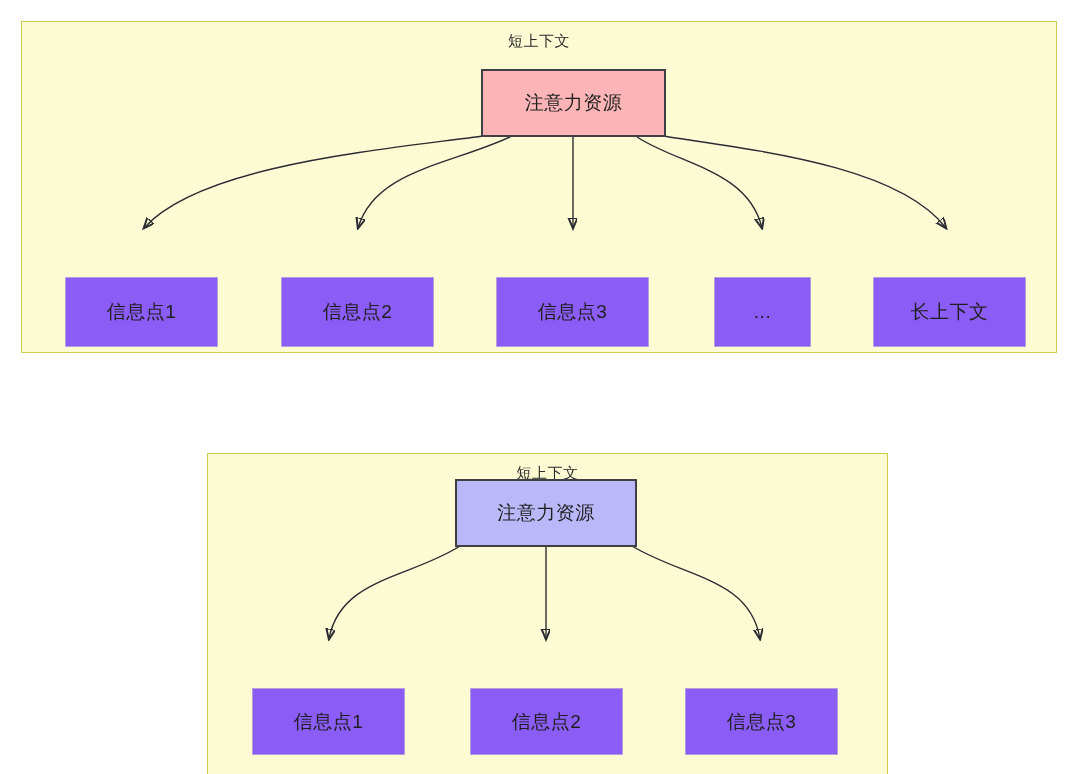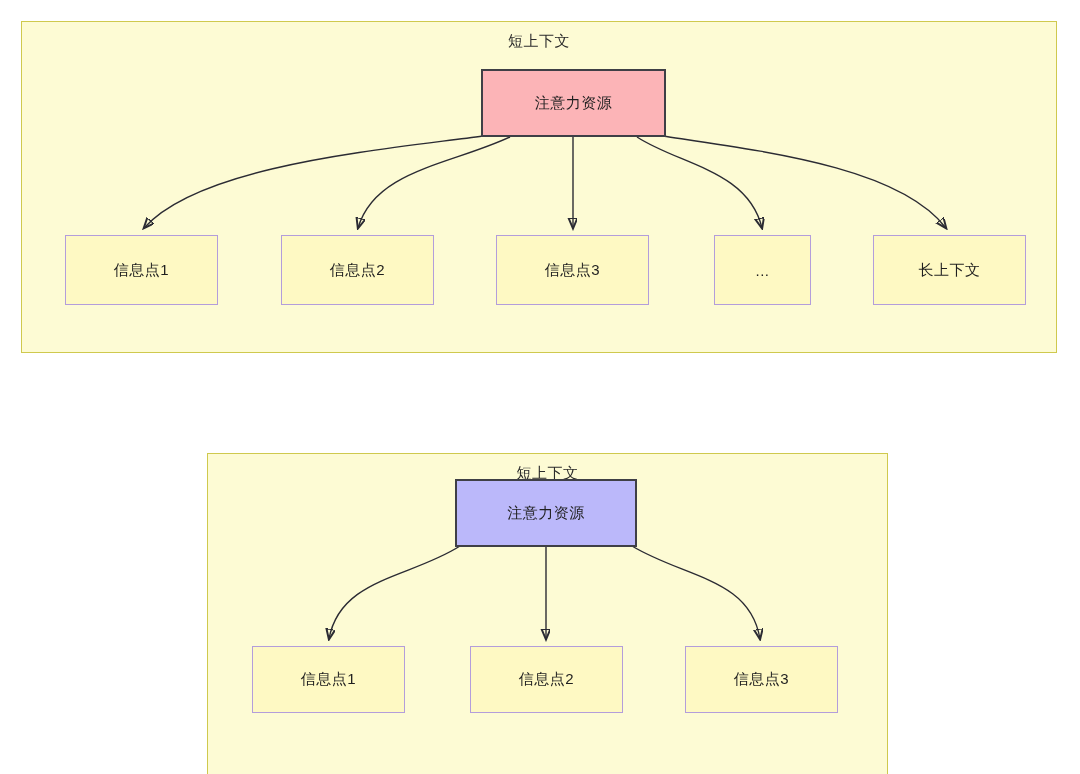--- a/index.html
+++ b/index.html
@@ -47,35 +47,36 @@
     font-size: 15px;
     color: #2b2b2b;
     letter-spacing: 0.5px;
   }
   .node {
     position: absolute;
     box-sizing: border-box;
     display: flex;
     align-items: center;
     justify-content: center;
-    font-size: 15px;
+    font-size: 19px;
     color: #1f1f1f;
     letter-spacing: 0.5px;
   }
   .node-root-pink {
     background: #fcb4b7;
     border: 2px solid #3f3f46;
   }
   .node-root-purple {
     background: #bbb8fa;
     border: 2px solid #3f3f46;
   }
   .node-leaf {
-    background: #fef9c3;
+    background: #8b5cf6;
     border: 1.5px solid #b39ddb;
+    margin-top: 42px;
   }
   svg.edges {
     position: absolute;
     left: 0;
     top: 0;
     overflow: visible;
     pointer-events: none;
   }
   svg.edges path {
     fill: none;

